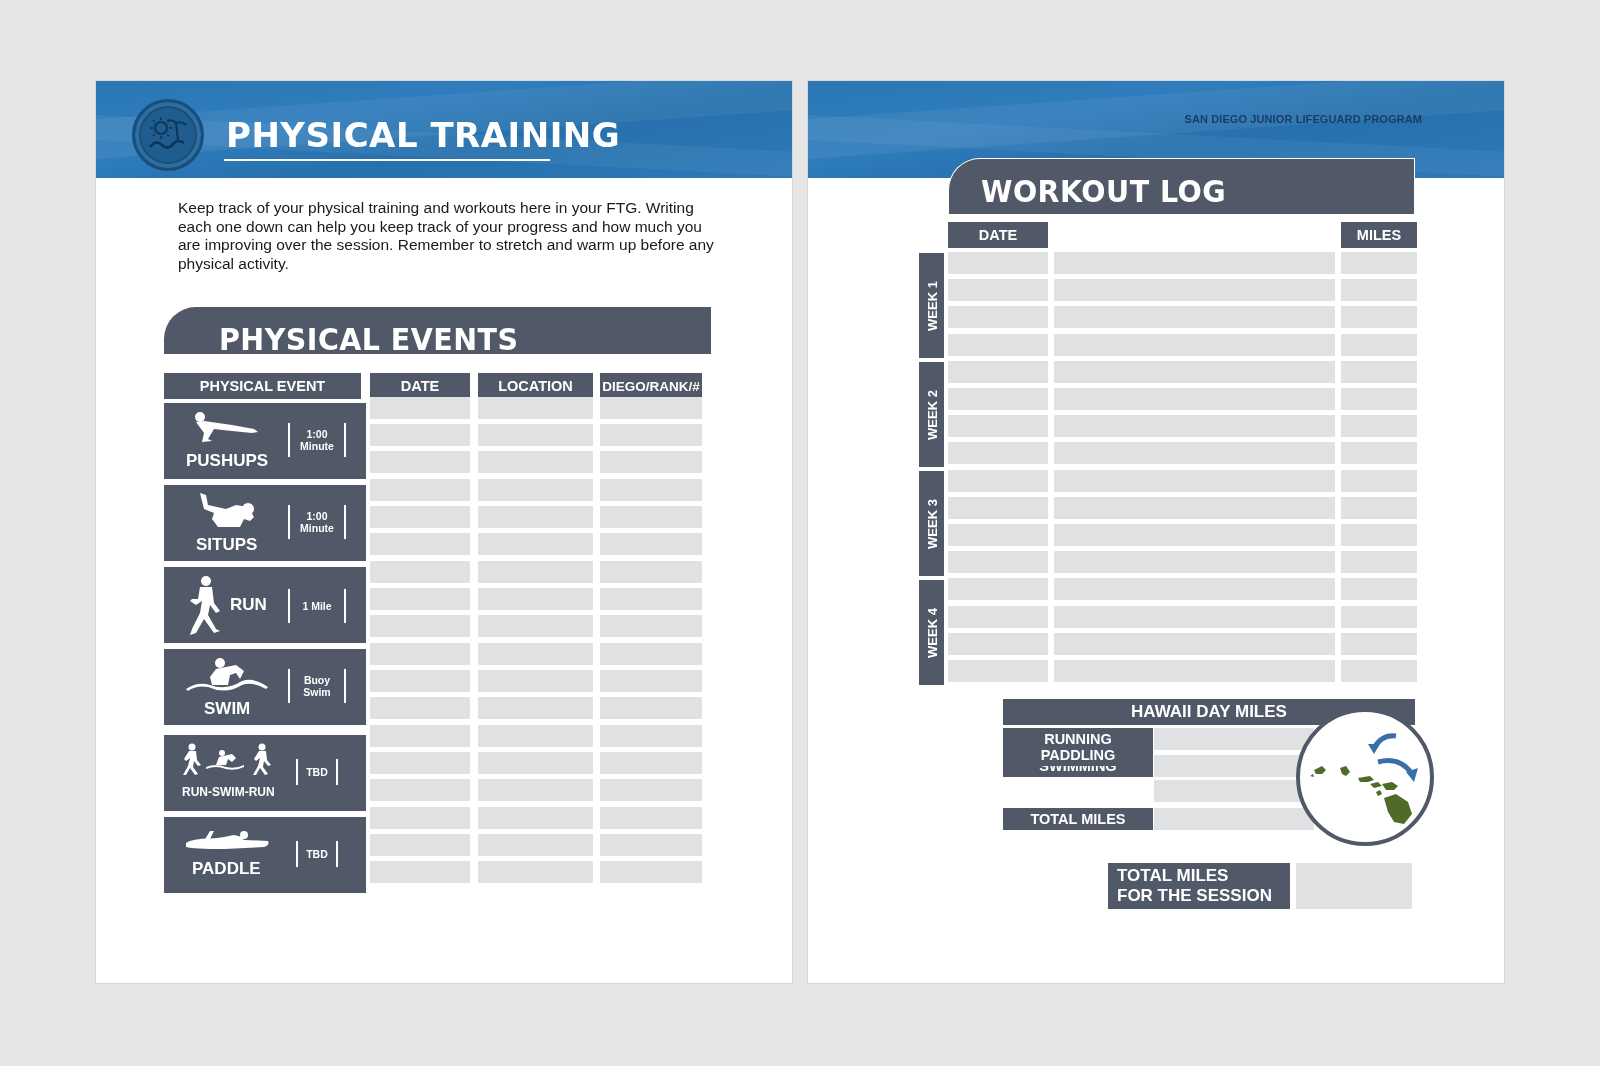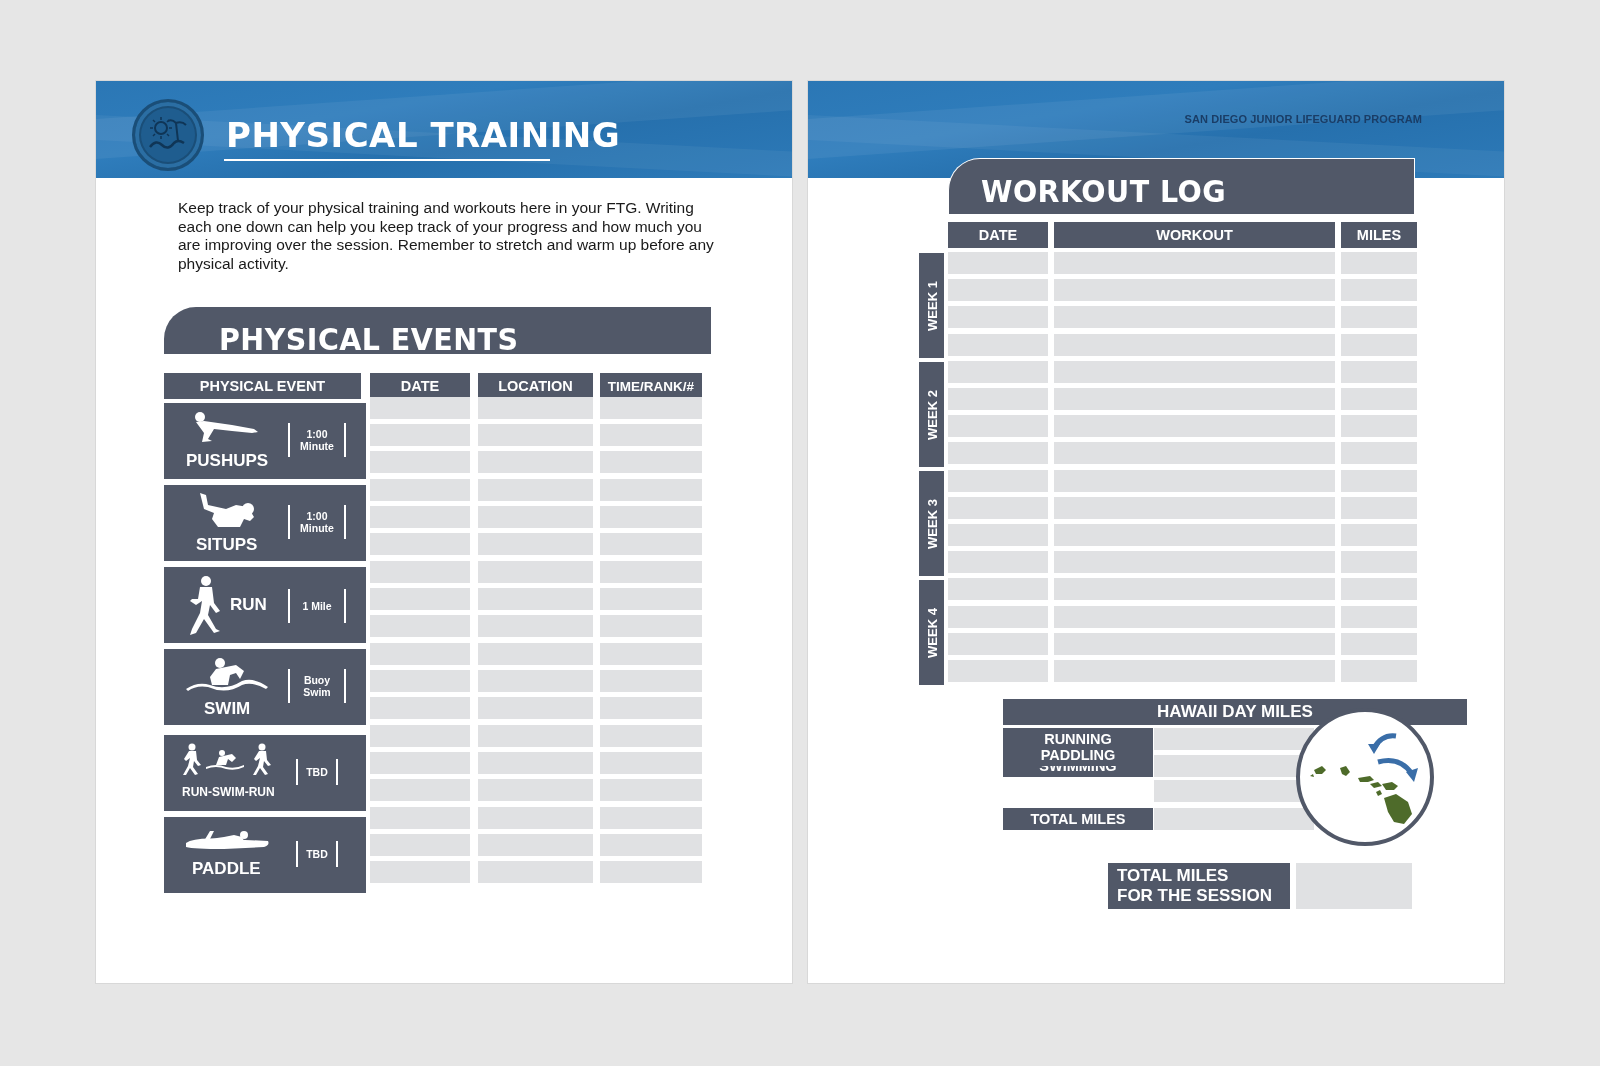--- a/index.html
+++ b/index.html
@@ -28,21 +28,21 @@
   .event .bracket { position: absolute; width: 58px; height: 34px; border-left: 2px solid #fff; border-right: 2px solid #fff; display: flex; flex-direction: column; align-items: center; justify-content: center; font-size: 10.5px; font-weight: bold; line-height: 12px; }
   .event .bracket::before, .event .bracket::after { content: ""; position: absolute; left: 0; right: 0; height: 0; }
   .event svg { position: absolute; fill: #ffffff; }
 
   .right-org { position: absolute; right: 82px; top: 32px; font-size: 11px; font-weight: bold; color: #1a3d66; letter-spacing: 0.1px; z-index: 2; }
   .log-head { position: absolute; left: 140px; top: 77px; width: 467px; height: 56px; border-radius: 32px 0 0 0; z-index: 3; border-top: 1px solid #fff; border-left: 1px solid #fff; border-right: 1px solid #fff; }
   .log-head span { position: absolute; left: 32px; top: 14px; font-family: "DejaVu Sans", sans-serif; font-weight: bold; font-size: 31px; letter-spacing: 0.5px; transform: scaleX(0.92); transform-origin: left center; }
   .week { position: absolute; left: 111px; width: 25px; background: #515868; color: #fff; }
   .week span { position: absolute; left: 50%; top: 50%; transform: translate(-50%, -50%) rotate(-90deg); white-space: nowrap; font-weight: bold; font-size: 13px; }
 
-  .hawaii-head { position: absolute; left: 195px; top: 618px; width: 464px; height: 26px; font-size: 17px; font-weight: bold; display: flex; align-items: center; justify-content: center; }
+  .hawaii-head { position: absolute; left: 195px; top: 618px; width: 412px; height: 26px; font-size: 17px; font-weight: bold; display: flex; align-items: center; justify-content: center; }
   .hrow-label { position: absolute; left: 195px; width: 150px; height: 22px; font-size: 14.5px; font-weight: bold; display: flex; align-items: center; justify-content: center; }
   .hawaii-circle { position: absolute; left: 488px; top: 627px; width: 138px; height: 138px; border-radius: 50%; background: #ffffff; border: 4px solid #515868; z-index: 4; }
   .session-label { position: absolute; left: 300px; top: 782px; width: 182px; height: 46px; font-size: 17px; font-weight: bold; line-height: 20px; padding: 3px 0 0 9px; }
   .session-val { position: absolute; left: 488px; top: 782px; width: 116px; height: 46px; }
 </style>
 </head>
 <body>
 
 <div class="page" id="page-left">
   <div class="banner">
@@ -69,21 +69,21 @@
 
   <p class="intro">Keep track of your physical training and workouts here in your FTG. Writing each one down can help you keep track of your progress and how much you are improving over the session. Remember to stretch and warm up before any physical activity.</p>
 
   <div class="events-head dark">
     <span>PHYSICAL EVENTS</span>
   </div>
 
   <div class="colhead" style="left:68px;top:292px;width:197px;">PHYSICAL EVENT</div>
   <div class="colhead" style="left:274px;top:292px;width:100px;">DATE</div>
   <div class="colhead" style="left:382px;top:292px;width:115px;">LOCATION</div>
-  <div class="colhead" style="left:504px;top:292px;width:102px;font-size:13.5px;">TIME/RANK/#</div>
+  <div class="colhead" style="left:504px;top:292px;width:102px;font-size:13.5px;">DIEGO/RANK/#</div>
 
   <div class="event" style="top:322px;">
     <svg style="left:28px;top:8px;" width="70" height="34" viewBox="0 0 70 34">
       <circle cx="8" cy="6" r="5"></circle>
       <path d="M4 11 L12 10 L40 14 L62 18 L66 21 L60 22 L40 20 L22 18 L16 28 L20 30 L10 31 L12 22 Z"></path>
     </svg>
     <div class="name" style="left:22px;top:48px;">PUSHUPS</div>
     <div class="bracket" style="left:124px;top:20px;">
       <div>1:00</div>
       <div>Minute</div>
@@ -215,21 +215,20 @@
 <div class="page" id="page-right">
   <div class="banner">
     <div class="right-org">SAN DIEGO JUNIOR LIFEGUARD PROGRAM</div>
   </div>
 
   <div class="log-head dark">
     <span>WORKOUT LOG</span>
   </div>
 
   <div class="colhead" style="left:140px;top:141px;width:100px;">DATE</div>
-  <div class="colhead" style="left:246px;top:141px;width:281px;">WORKOUT</div>
   <div class="colhead" style="left:533px;top:141px;width:76px;">MILES</div>
 
   <div class="week" style="top:172px;height:105px;">
       <span>WEEK 1</span>
     </div>
   <div class="week" style="top:281px;height:105px;">
       <span>WEEK 2</span>
     </div>
   <div class="week" style="top:390px;height:105px;">
       <span>WEEK 3</span>

